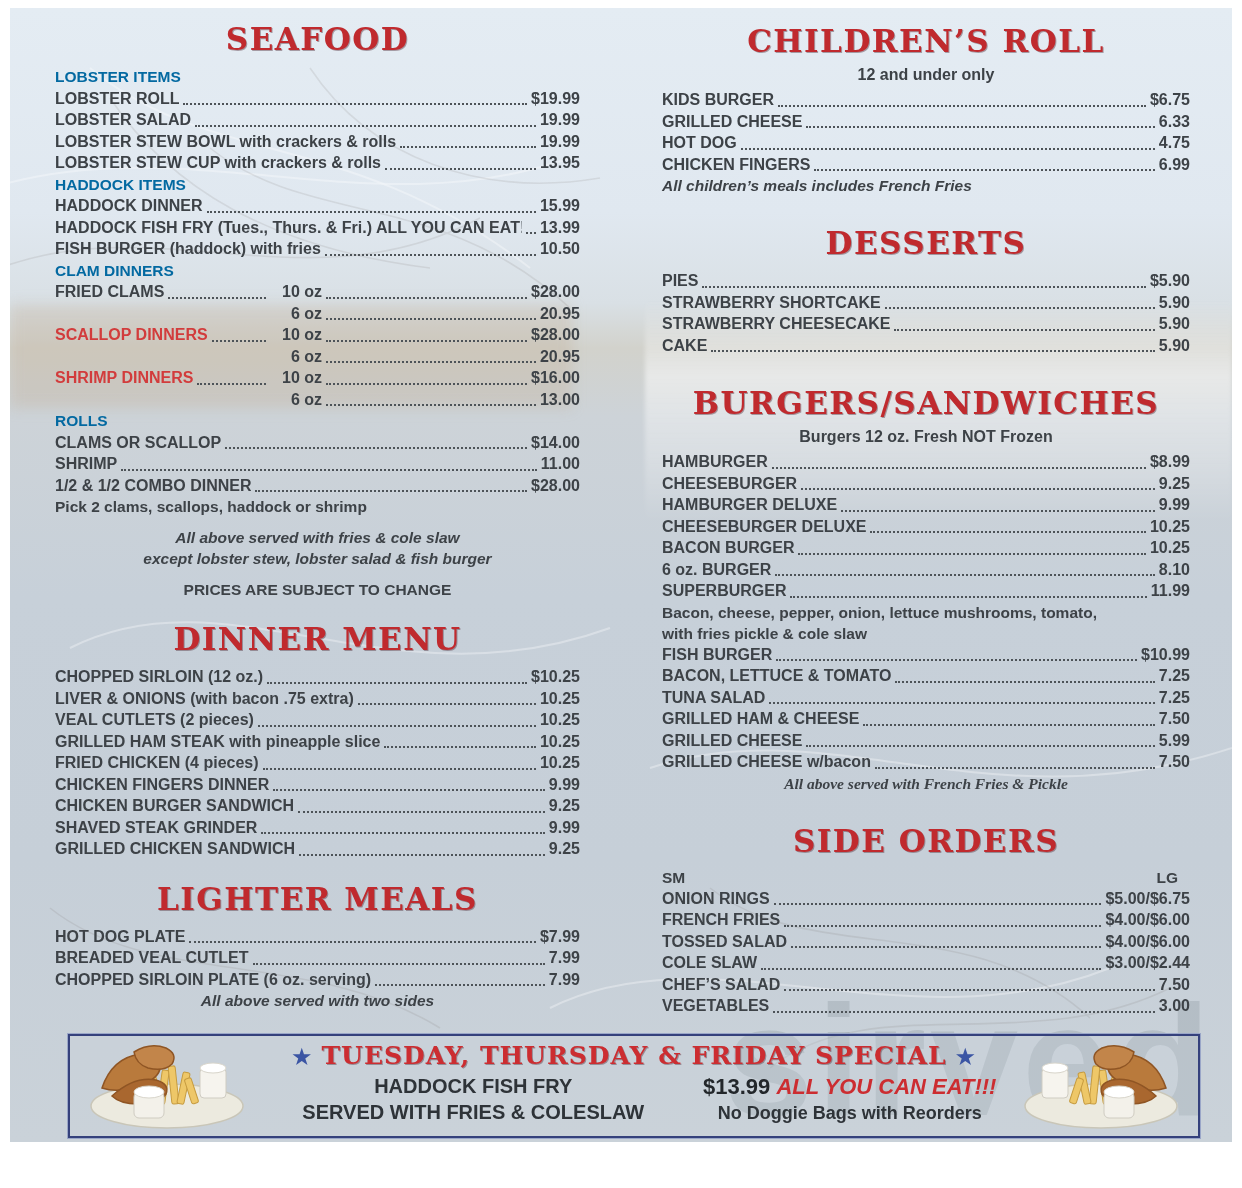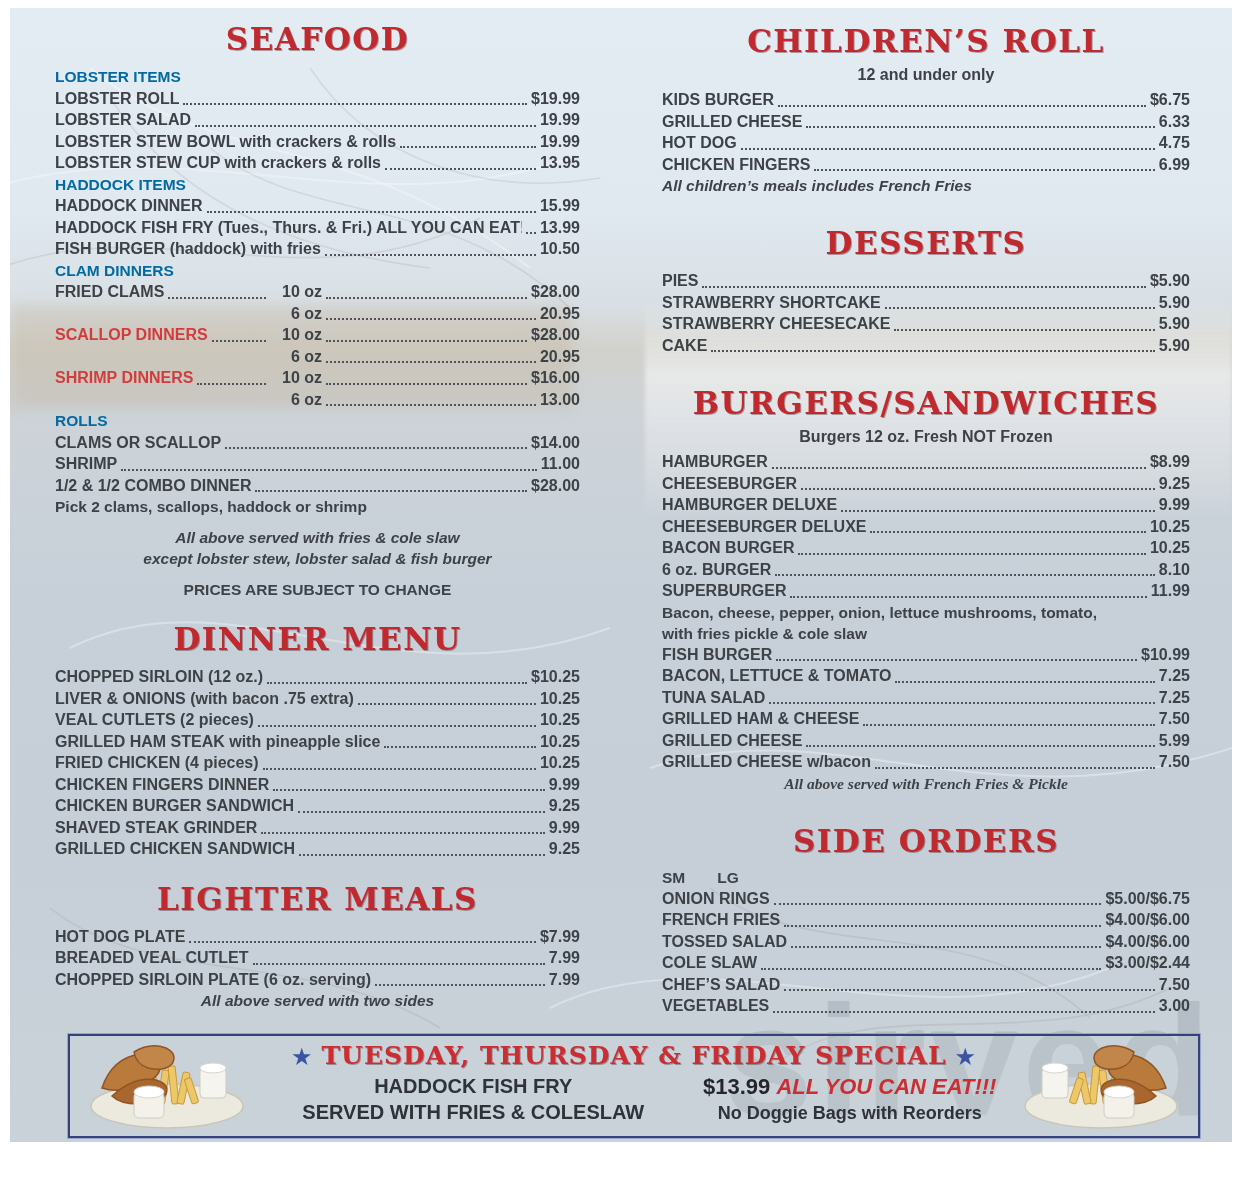--- a/index.html
+++ b/index.html
@@ -22,21 +22,21 @@
   .row{display:flex;align-items:flex-start;font-size:16px;line-height:21.5px;color:#3d4247;font-weight:700;white-space:nowrap;}
   .name{flex:0 1 auto;overflow:hidden;}
   .red-prefix{color:#d23c3c;}
   .leader{flex:1 1 10px;min-width:8px;border-bottom:2.5px dotted #4d5358;margin:0 4px 4px 4px;align-self:flex-end;}
   .price{flex:0 0 auto;text-align:right;}
   .col-name{width:215px;flex:0 0 auto;display:flex;align-items:flex-end;}
   .col-size{width:52px;flex:0 0 auto;text-align:right;}
   .note{font-size:15.5px;line-height:21px;color:#3d4247;font-weight:700;}
   .note.center{text-align:center;}
   .note.italic{font-style:italic;font-weight:600;}
-  .smlg{display:flex;justify-content:flex-start;gap:32px;padding-right:12px;font-weight:700;font-size:15.5px;color:#3d4247;line-height:20px;}
+  .smlg{display:flex;justify-content:space-between;gap:32px;padding-right:12px;font-weight:700;font-size:15.5px;color:#3d4247;line-height:20px;}
   .banner{position:absolute;left:58px;top:1026px;width:1128px;height:100px;border:2px solid #35417c;outline:1px solid #9aa6c8;z-index:2;background:rgba(205,213,221,0.25);}
   .banner-title{text-align:center;margin-top:5px;font-family:"DejaVu Serif",serif;font-weight:700;font-size:25px;color:#cc2d31;letter-spacing:1px;text-shadow:1px 1px 0 rgba(88,56,66,0.45);}
   .star{color:#3b55a4;font-size:24px;font-family:"DejaVu Sans",sans-serif;text-shadow:none;vertical-align:-1px;padding:0 8px;}
   .banner-cols{display:flex;margin:2px 160px 0 215px;}
   .banner-left,.banner-right{flex:1;text-align:center;color:#2e3338;}
   .bl1{font-weight:700;font-size:20px;line-height:26px;}
   .bl2{font-weight:700;font-size:20px;line-height:26px;}
   .br1{font-size:22px;line-height:28px;}
   .br-price{font-weight:700;color:#23272b;}
   .br-shout{font-weight:700;font-style:italic;color:#cc2d31;}

